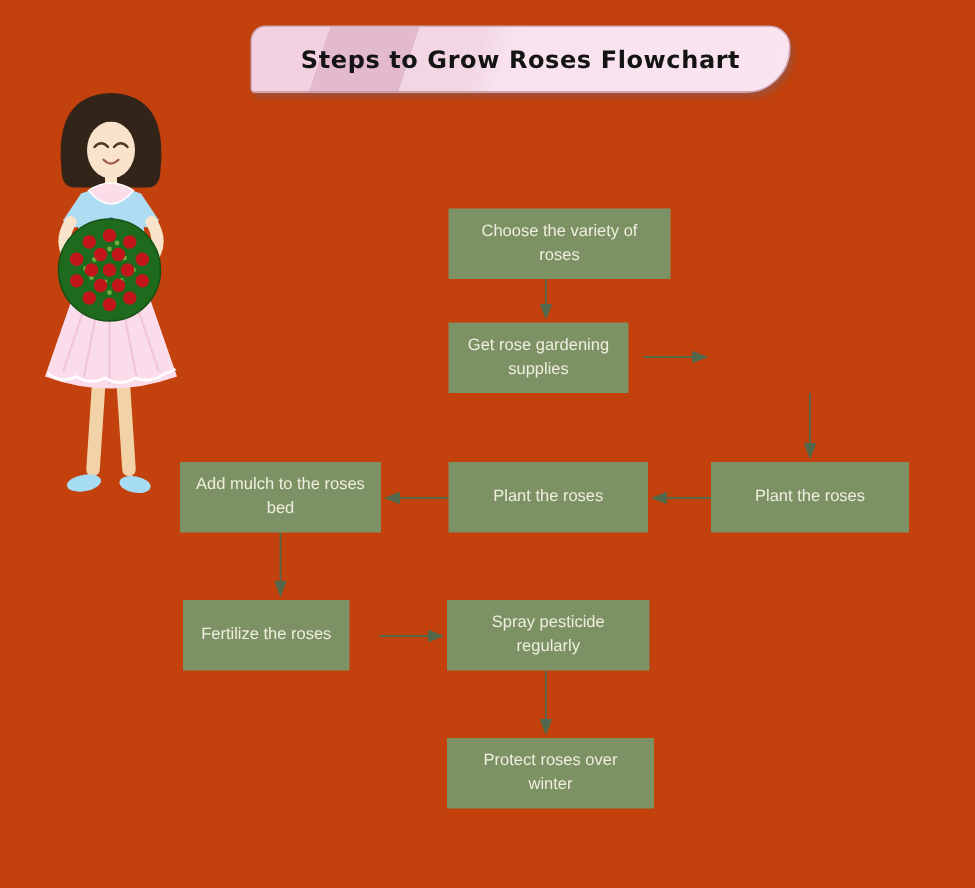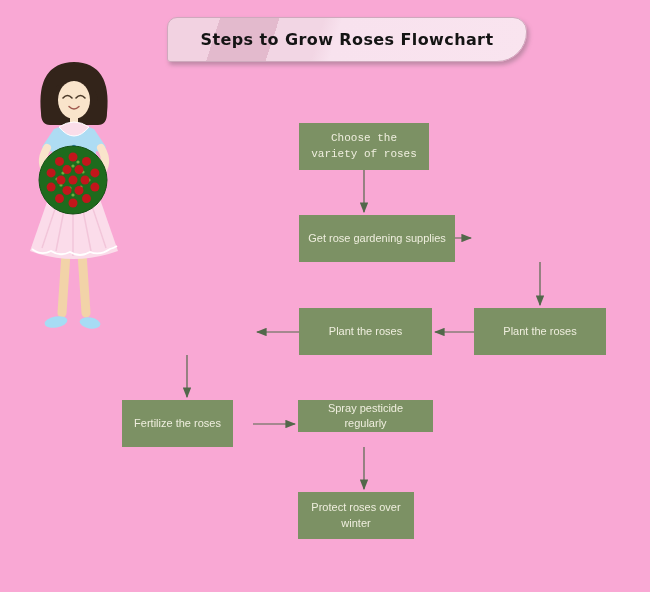--- a/index.html
+++ b/index.html
@@ -1,17 +1,17 @@
 <!DOCTYPE html>
 <html><head>
 <meta charset="utf-8">
 <style>
   html,body{margin:0;padding:0;background:#ffffff;}
   .stage{
-    position:relative;width:650px;height:592px;background:#f9a8d4;overflow:hidden;
+    position:relative;width:650px;height:592px;background:#c2410c;overflow:hidden;
     font-family:"Liberation Sans",sans-serif;
   }
   
   .banner{
     position:absolute;left:167px;top:17px;width:360px;height:45px;
     box-sizing:border-box;
     background:linear-gradient(108deg,
       #f2d2e1 0%, #f2d2e1 14%,
       #e3bacd 14%, #e3bacd 30%,
       #f2d6e4 30%, #f2d6e4 42%,
@@ -24,29 +24,29 @@
   .banner .title{
     font-size:16px;font-weight:600;color:#141414;letter-spacing:.4px;
     font-family:"DejaVu Sans",sans-serif;
   }
   
   .node{
     position:absolute;box-sizing:border-box;background:#7c9164;color:#efeede;
     display:flex;align-items:center;justify-content:center;text-align:center;
     font-size:11px;line-height:1.4;padding:3px 9px;cursor:default;
   }
-  .n-choose   {left:299px;top:123px;width:130px;height:47px;font-family:Liberation Mono, monospace;}
-  .n-supplies {left:299px;top:215px;width:156px;height:47px;}
+  .n-choose   {left:299px;top:139px;width:148px;height:47px;}
+  .n-supplies {left:299px;top:215px;width:120px;height:47px;}
   .n-decide   {left:474px;top:215px;width:132px;height:47px;}
   .n-plant    {left:474px;top:308px;width:132px;height:47px;}
   .n-water    {left:299px;top:308px;width:133px;height:47px;}
   .n-mulch    {left:120px;top:308px;width:134px;height:47px;}
   .n-fertilize{left:122px;top:400px;width:111px;height:47px;}
-  .n-spray    {left:298px;top:400px;width:135px;height:32px;}
-  .n-protect  {left:298px;top:492px;width:116px;height:47px;}
+  .n-spray    {left:298px;top:400px;width:135px;height:47px;}
+  .n-protect  {left:298px;top:492px;width:138px;height:47px;}
   
   .arrows,.girl{position:absolute;pointer-events:none;}
   .arrows{left:0;top:0;width:650px;height:592px;}
   .girl{left:10px;top:55px;width:130px;height:290px;}
 </style>
 </head>
 <body>
 
 <div class="stage">
 
@@ -154,17 +154,18 @@
           <circle cx="69" cy="114.6" r="4.5"></circle>
         <circle cx="63" cy="125" r="4.5"></circle>
       </g>
     </g>
   </svg>
 
   <div class="node n-choose">Choose the variety of roses</div>
   <div class="node n-supplies">Get rose gardening supplies</div>
   <div class="node n-plant">Plant the roses</div>
   <div class="node n-water">Plant the roses</div>
+  <div class="node n-mulch">Add mulch to the roses bed</div>
   <div class="node n-fertilize">Fertilize the roses</div>
   <div class="node n-spray">Spray pesticide regularly</div>
   <div class="node n-protect">Protect roses over winter</div>
 
 </div>
 
 </body></html>

